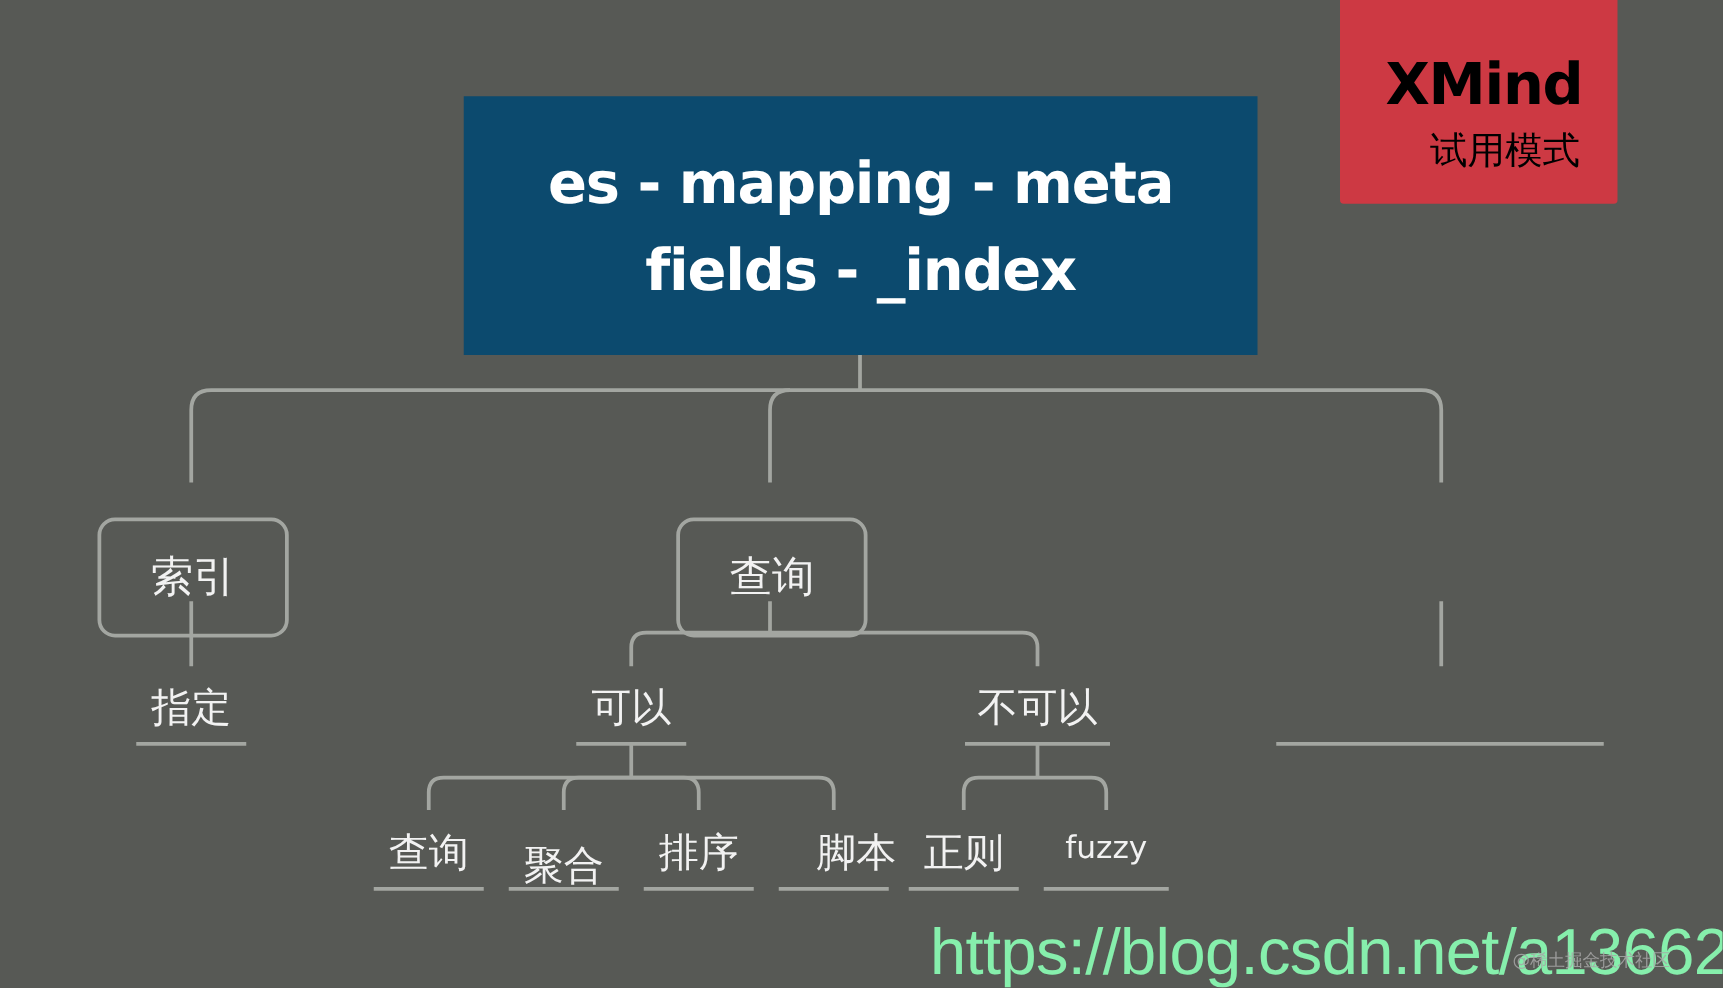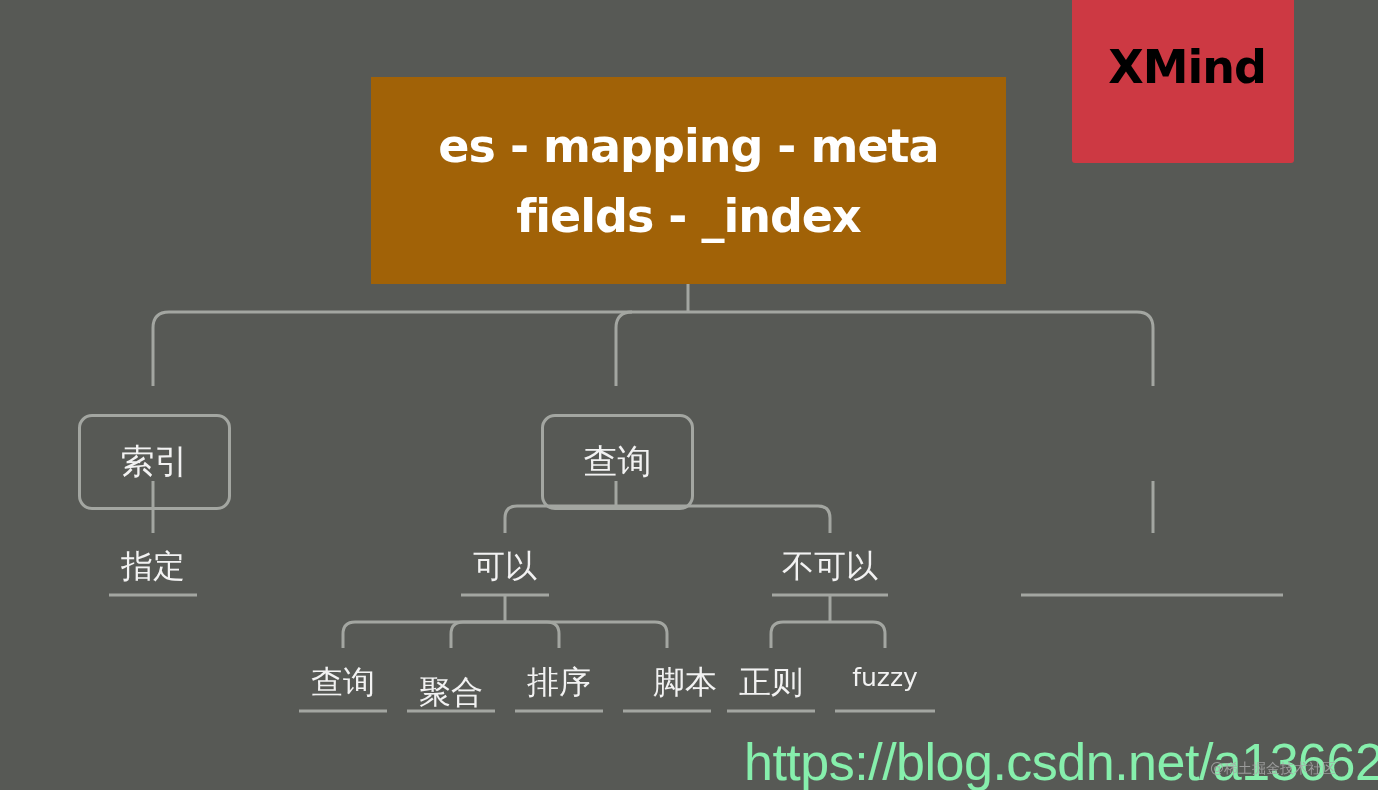--- a/index.html
+++ b/index.html
@@ -6,21 +6,21 @@
   body {
     width:1378px; height:790px; overflow:hidden;
     background:#575955;
     font-family:"Liberation Sans", "DejaVu Sans", sans-serif;
     position:relative;
   }
   .canvas { position:absolute; left:0; top:0; width:1378px; height:790px; }
   svg.links { position:absolute; left:0; top:0; }
   .root {
     position:absolute; left:371px; top:77px; width:635px; height:207px;
-    background:#a16207; color:#ffffff;
+    background:#0c4a6e; color:#ffffff;
     display:flex; align-items:center; justify-content:center; text-align:center;
     font-family:"DejaVu Sans", sans-serif; font-weight:bold;
     font-size:46px; line-height:70px; letter-spacing:-1px;
     cursor:pointer;
   }
   .root span { display:block; width:520px; }
   .topic {
     position:absolute; box-sizing:border-box;
     border:3px solid #a3a6a1; border-radius:14px;
     color:#f2f2f2; font-size:34px;
@@ -118,17 +118,18 @@
 
   <div class="sub" style="left:293px; top:661px; width:100px;">查询</div>
   <div class="sub" style="left:401px; top:661px; width:100px;margin-top:10px;">聚合</div>
   <div class="sub" style="left:509px; top:661px; width:100px;">排序</div>
   <div class="sub" style="left:617px; top:661px; width:100px;text-align:right;">脚本</div>
   <div class="sub" style="left:721px; top:661px; width:100px;">正则</div>
   <div class="sub latin" style="left:835px; top:663px; width:100px;">fuzzy</div>
 
   <div class="xmind">
     <div class="brand">XMind</div>
+    <div class="mode">试用模式</div>
   </div>
 
   <div class="url">https://blog.csdn.net/a13662080711</div>
   <div class="watermark">@稀土掘金技术社区</div>
 </div>
 
 </body></html>

